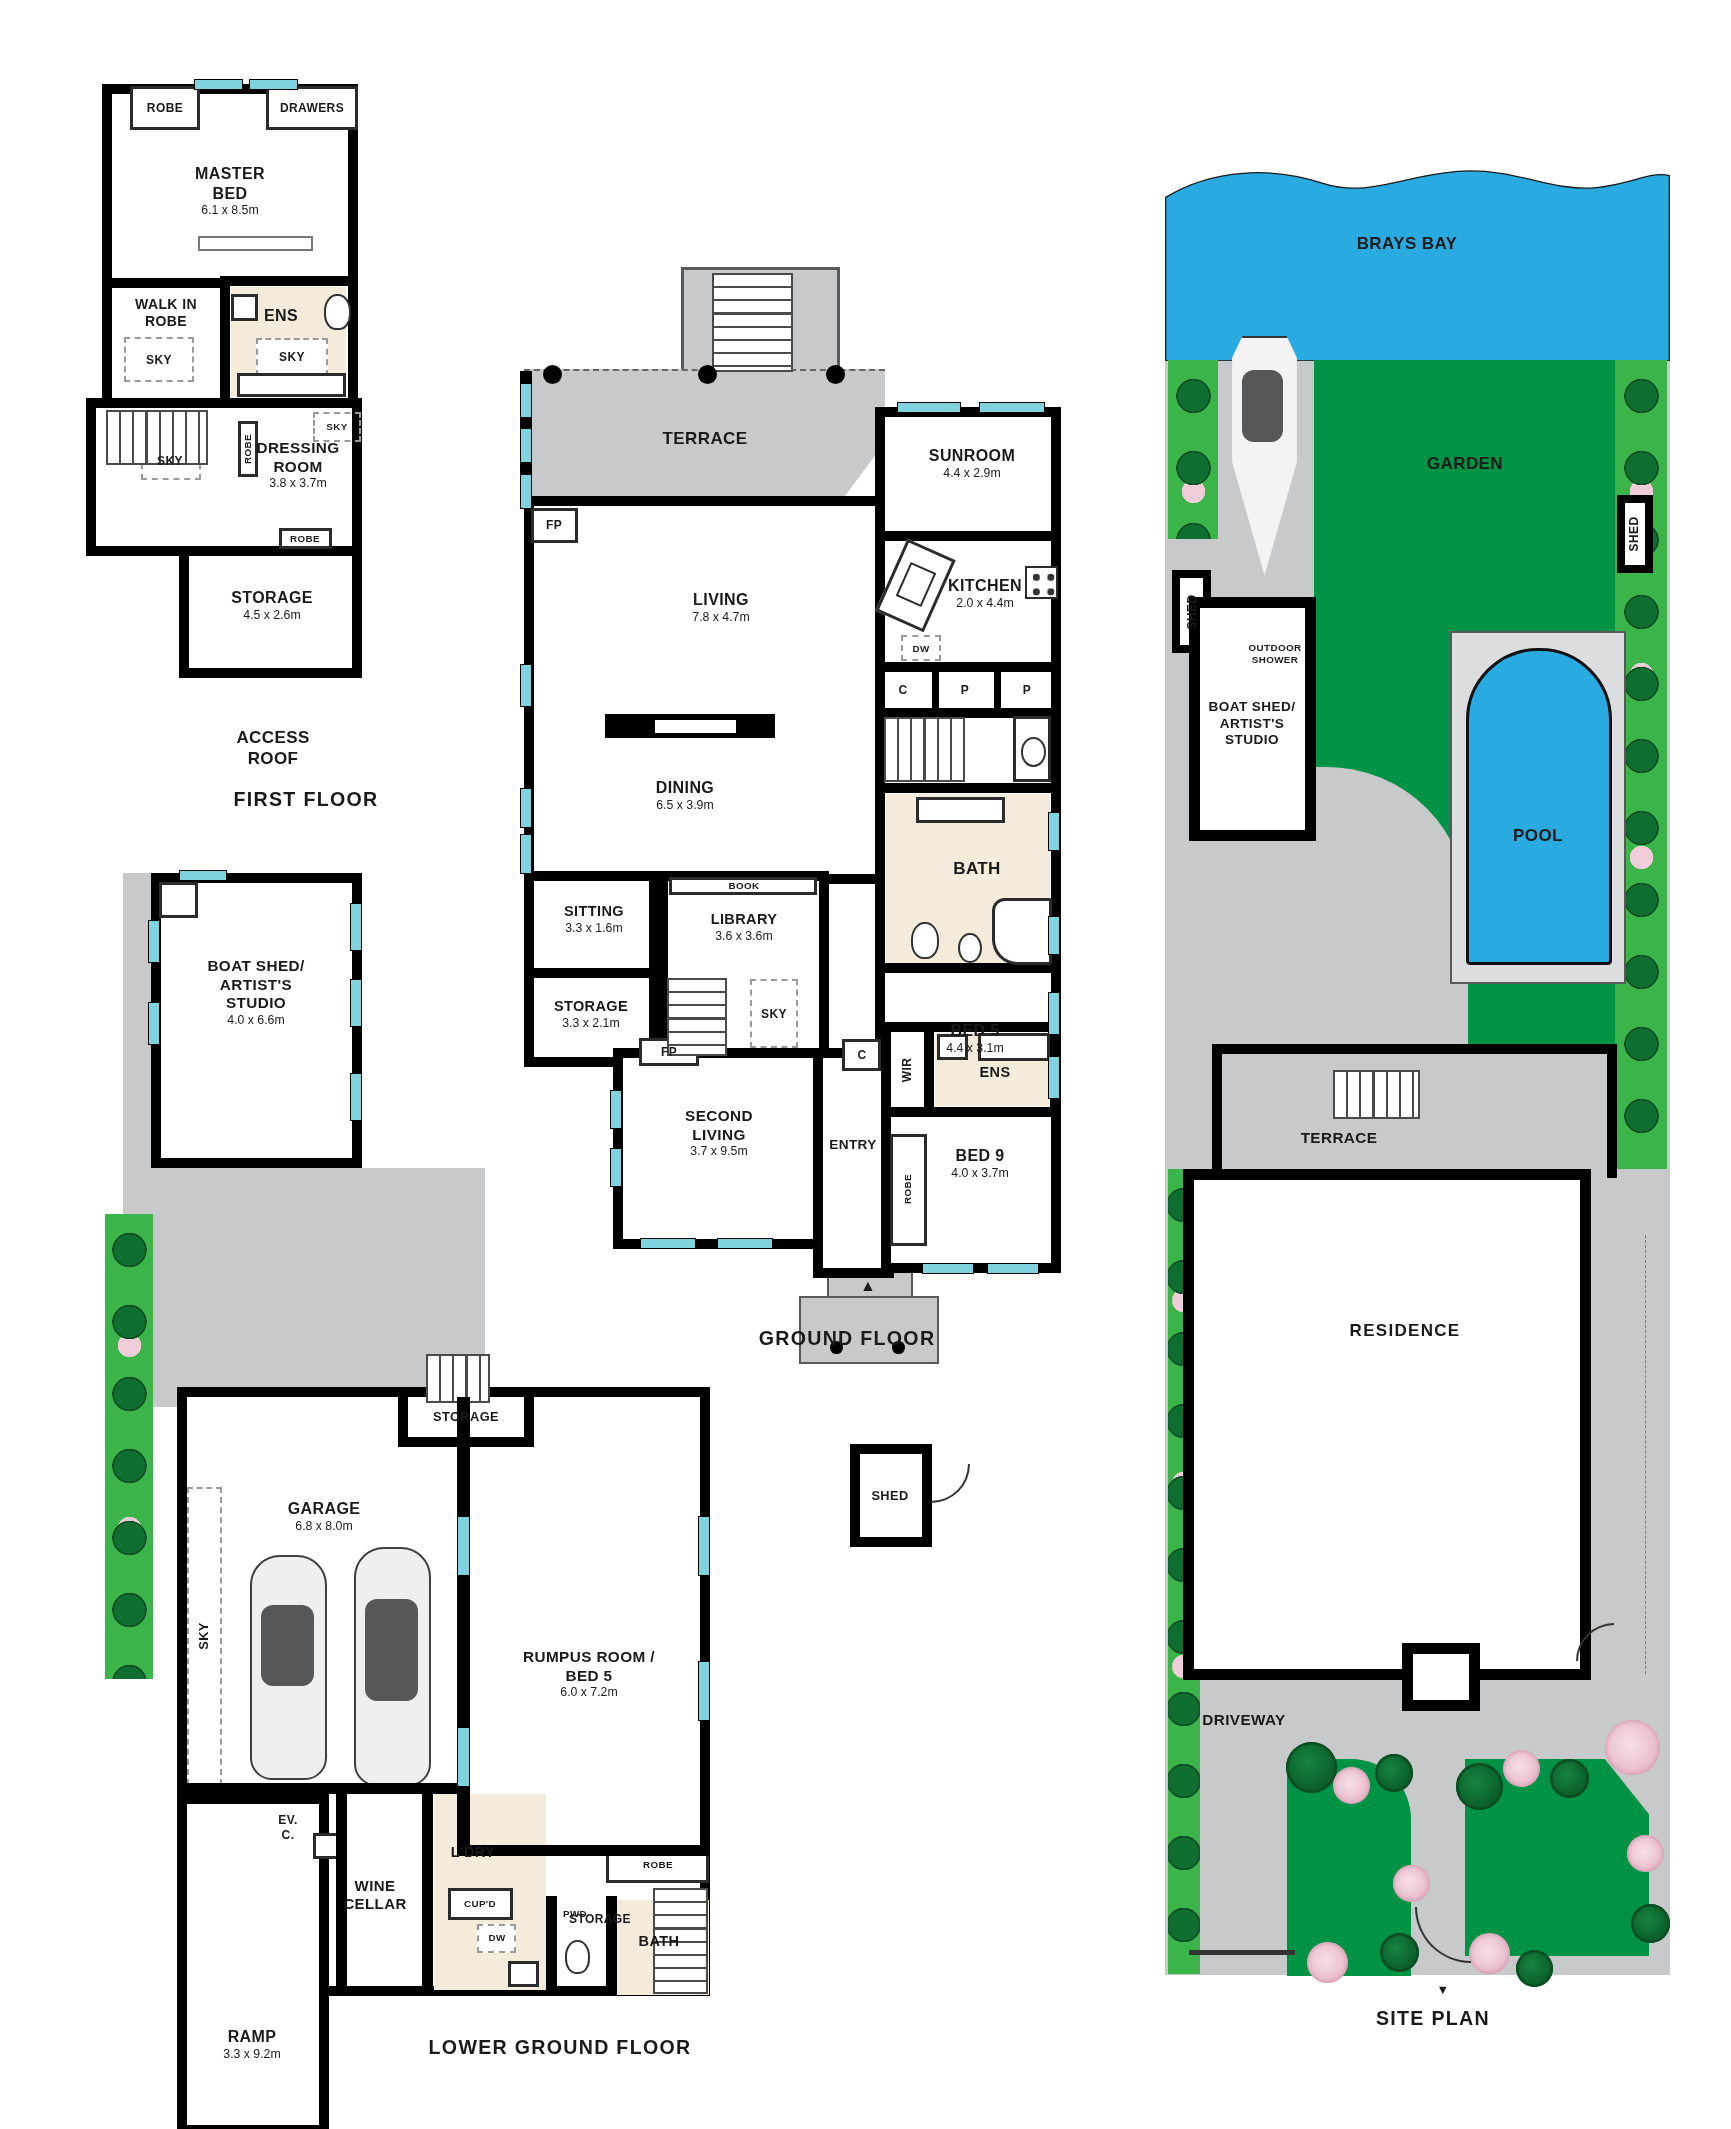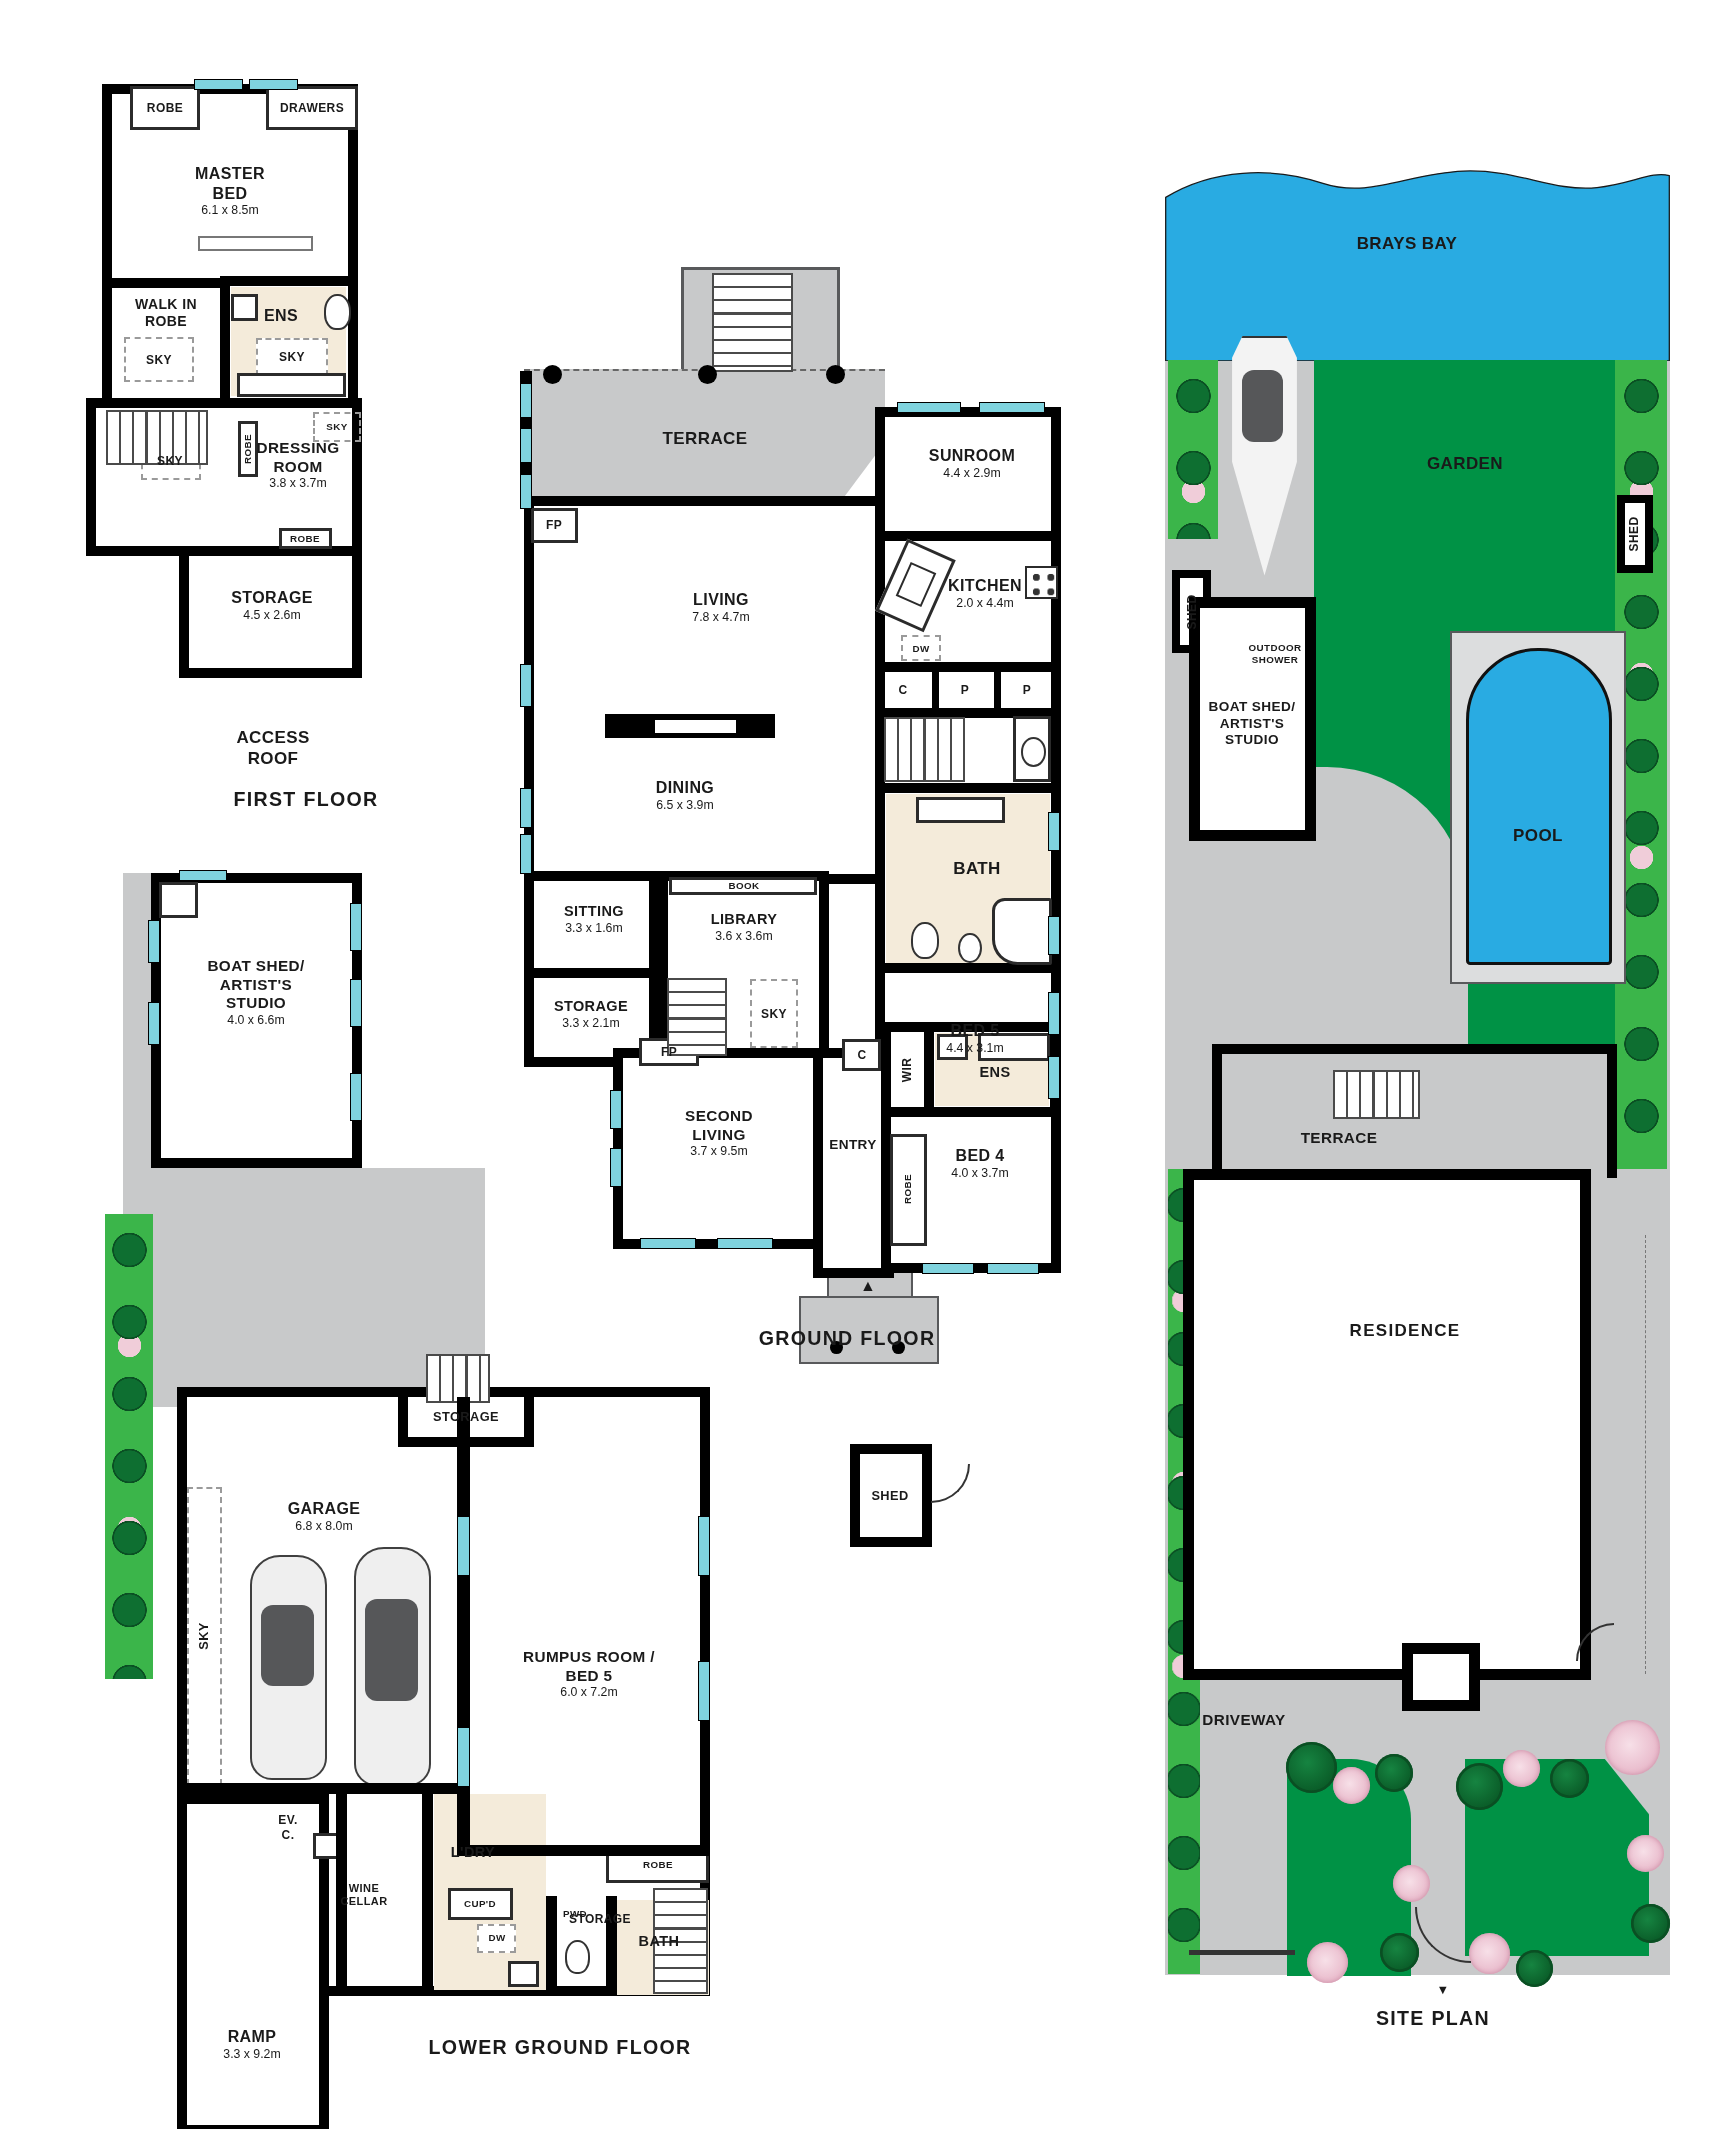--- a/index.html
+++ b/index.html
@@ -173,21 +173,21 @@
   <div class="thin" style="left:842px;top:1039px;width:39px;height:32px"></div>
   <div class="lbl small" style="left:862px;top:1055px">C</div>
   <div class="box" style="left:881px;top:1022px;width:54px;height:95px"></div>
   <div class="lbl small vert" style="left:907px;top:1070px">WIR</div>
   <div class="box" style="left:924px;top:1022px;width:136px;height:95px"></div>
   <div class="tile" style="left:935px;top:1033px;width:114px;height:73px"></div>
   <div class="lbl room" style="left:995px;top:1073px;font-size:14.5px">ENS</div>
   <div class="thin" style="left:937px;top:1034px;width:31px;height:26.4px"></div>
   <div class="thin" style="left:978px;top:1033px;width:72px;height:28px"></div>
   <div class="box" style="left:881px;top:1107px;width:180px;height:166px"></div>
-  <div class="lbl room" style="left:980px;top:1163px"><span>BED 4</span><span class="dims">4.0 x 3.7m</span></div>
+  <div class="lbl room" style="left:980px;top:1163px"><span>BED 9</span><span class="dims">4.0 x 3.7m</span></div>
   <div class="thin" style="left:890px;top:1134px;width:37px;height:112px"></div>
   <div class="lbl tiny vert" style="left:908px;top:1189px">ROBE</div>
   <div class="win" style="left:922px;top:1263px;width:52px;height:11px"></div>
   <div class="win" style="left:987px;top:1263px;width:52px;height:11px"></div>
   <div class="gray" style="left:827px;top:1261px;width:82px;height:51px;border:2.6px solid #58595B;z-index:4"></div>
   <div class="gray" style="left:799px;top:1296px;width:136px;height:64px;border:2.6px solid #58595B;z-index:4"></div>
   <div class="lbl" style="left:868px;top:1286px;font-size:16px">▲</div>
   <div class="dot" style="left:830px;top:1341px;width:12.8px;height:12.8px"></div>
   <div class="dot" style="left:892px;top:1341px;width:12.8px;height:12.8px"></div>
   <div class="lbl title" style="left:847px;top:1339px;top:1339px">GROUND FLOOR</div>
@@ -232,21 +232,21 @@
   <div class="lbl tiny" style="left:658px;top:1865px">ROBE</div>
   <div class="wall" style="left:183px;top:1783px;width:277px;height:11px"></div>
   <div class="thin" style="left:448px;top:1888px;width:65px;height:32px"></div>
   <div class="lbl tiny" style="left:480px;top:1904px">CUP'D</div>
   <div class="lbl small" style="left:600px;top:1919px">STORAGE</div>
   <div class="stairs-v" style="left:653px;top:1888px;width:55px;height:106px"></div>
   <div class="lbl small" style="left:288px;top:1828px">EV.
 C.</div>
   <div class="thin" style="left:313px;top:1833px;width:26.4px;height:26.4px"></div>
   <div class="wall" style="left:336px;top:1789px;width:11px;height:207px"></div>
-  <div class="lbl small" style="left:364px;top:1895px;font-size:11px">WINE
+  <div class="lbl small" style="left:375px;top:1895px;font-size:15px">WINE
 CELLAR</div>
   <div class="wall" style="left:422px;top:1789px;width:11px;height:207px"></div>
   <div class="tile" style="left:434px;top:1794px;width:112px;height:196px"></div>
   <div class="lbl room" style="left:473px;top:1853px;font-size:14.5px">L'DRY</div>
   <div class="dash" style="left:477px;top:1924px;width:39px;height:29px;background:#fff"></div>
   <div class="lbl tiny" style="left:497px;top:1938px">DW</div>
   <div class="thin" style="left:508px;top:1961px;width:31px;height:25.6px"></div>
   <div class="wall" style="left:546px;top:1896px;width:11px;height:100px"></div>
   <div class="lbl tiny" style="left:575px;top:1914px">PWD</div>
   <div class="toilet" style="left:565px;top:1940px;width:21px;height:30px"></div>

